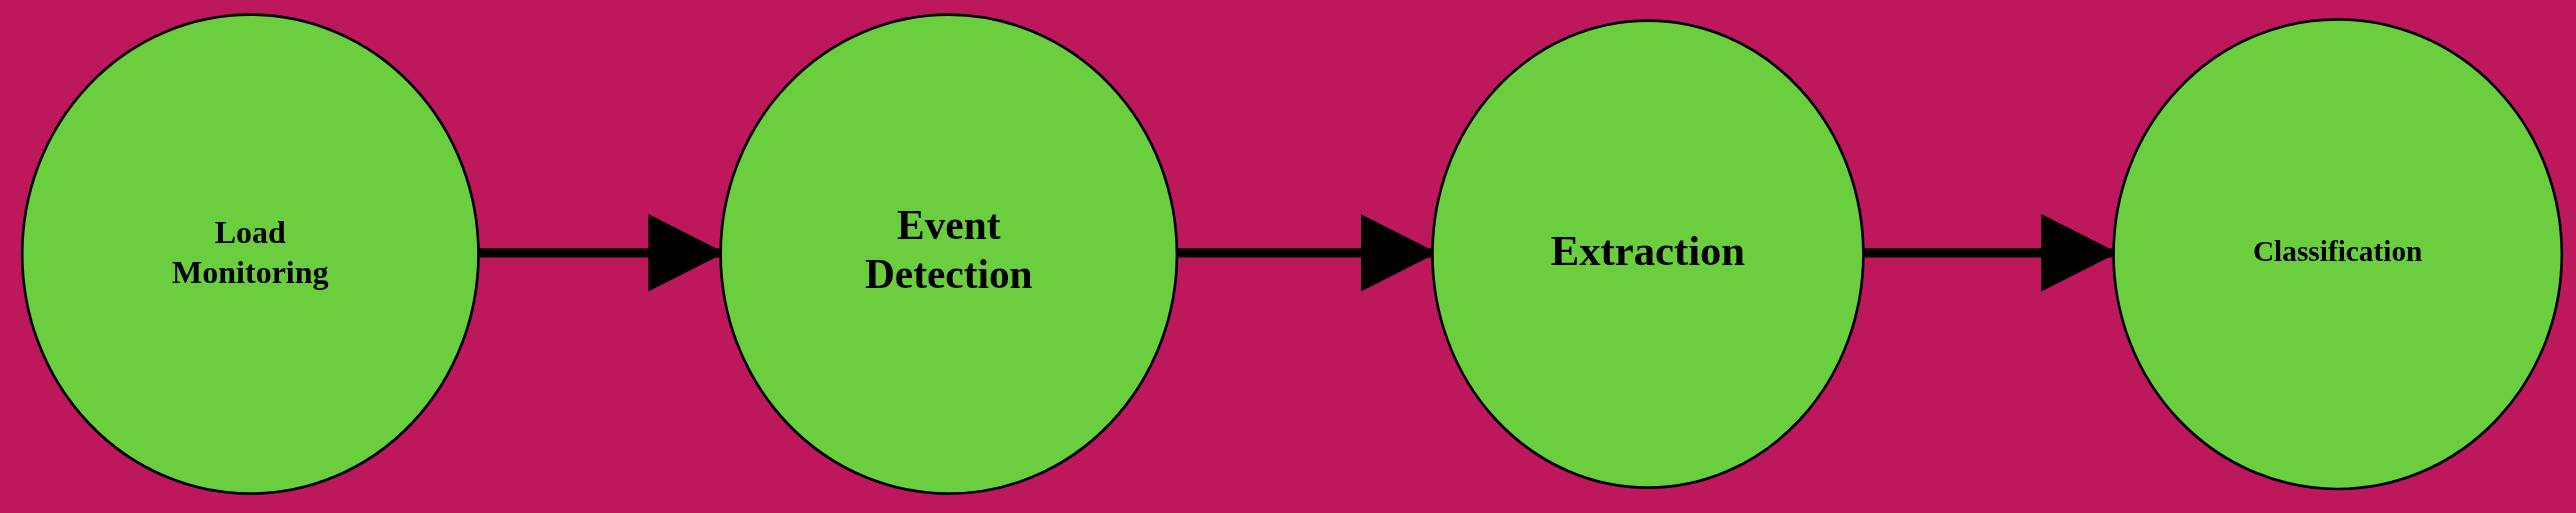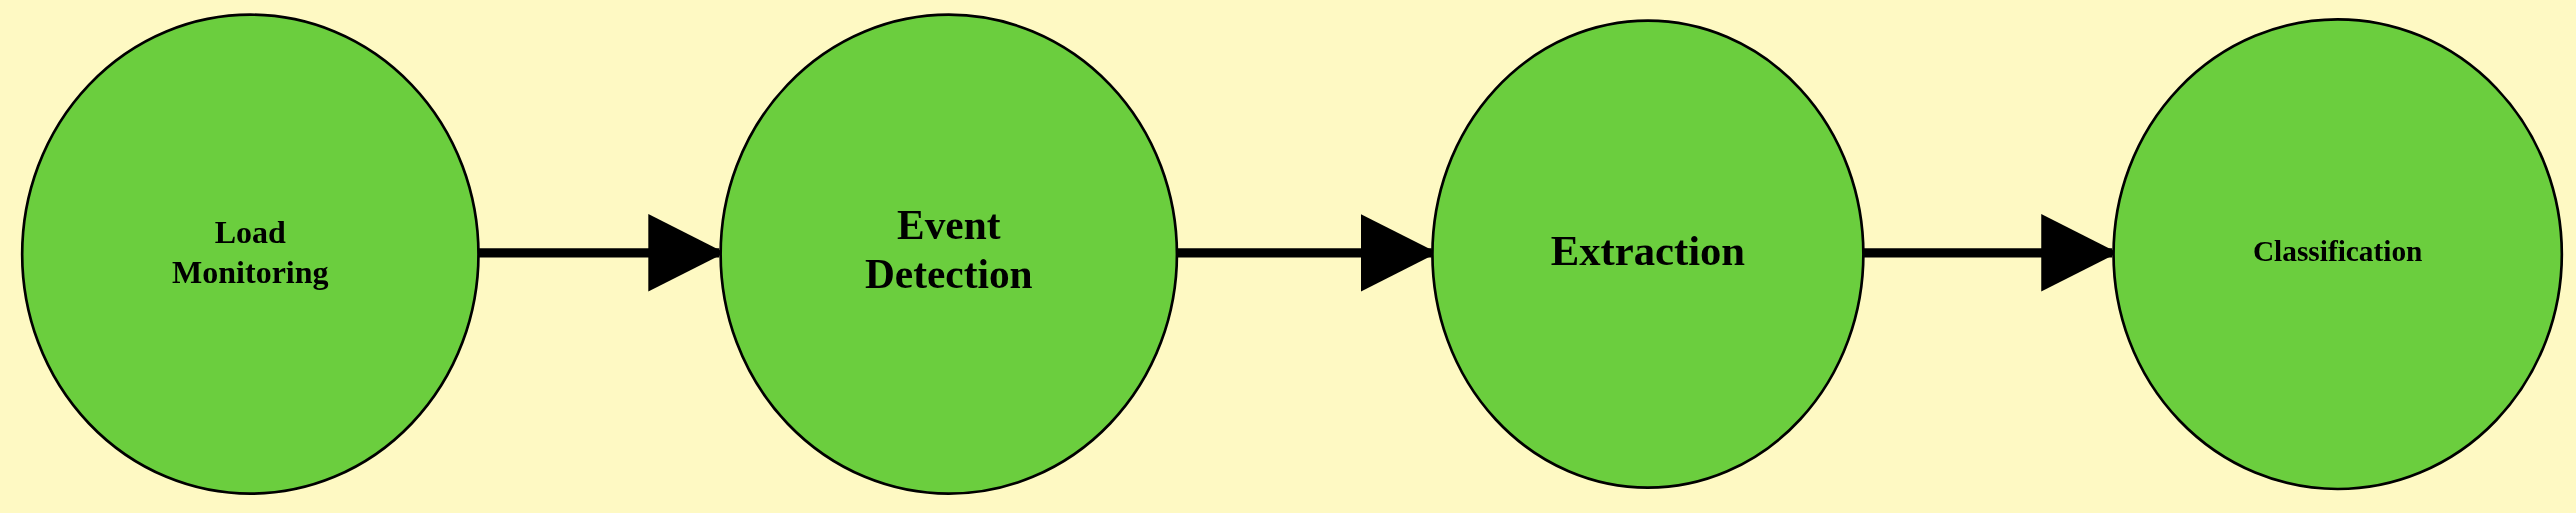--- a/index.html
+++ b/index.html
@@ -5,21 +5,21 @@
 <style>
   html, body {
     margin: 0;
     padding: 0;
     background: #ffffff;
   }
   #canvas {
     position: relative;
     width: 2576px;
     height: 513px;
-    background: #fef9c3;
+    background: #be185d;
     overflow: hidden;
     font-family: "Liberation Serif", "DejaVu Serif", serif;
   }
   #flow-svg {
     position: absolute;
     top: 0;
     left: 0;
     width: 2576px;
     height: 513px;
     display: block;

